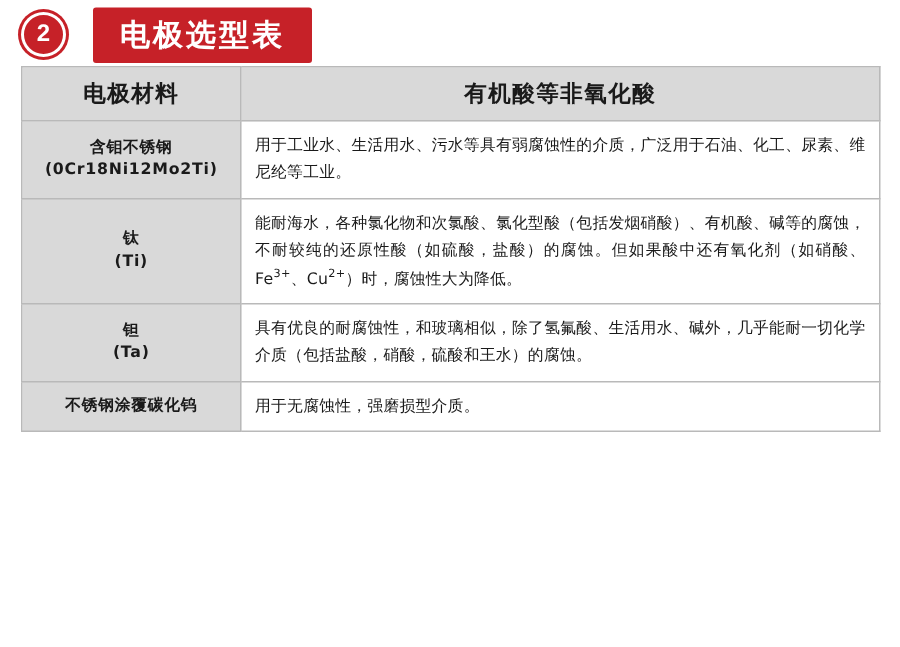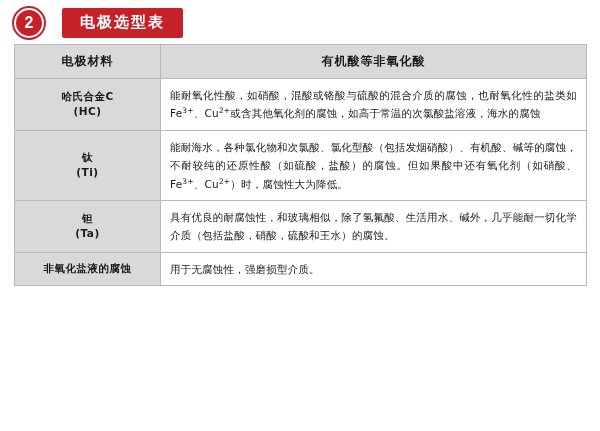--- a/index.html
+++ b/index.html
@@ -41,21 +41,21 @@
     font-weight: bold;
     box-shadow: inset 0 0 0 2px #ffffff, 0 0 0 2px #c62128;
     flex: 0 0 auto;
     line-height: 1;
     font-family: "Liberation Sans", sans-serif;
   }
   .title-bar {
     margin-left: 18px;
     background: #c62128;
     color: #ffffff;
-    font-size: 15px;
+    font-size: 20px;
     font-weight: bold;
     letter-spacing: 2px;
     padding: 5px 18px 6px 18px;
     border-radius: 2px;
     line-height: 1.3;
   }
 
   
   .table-wrap {
     padding: 0 14px;
@@ -68,21 +68,21 @@
     border: 1px solid #b9b9b9;
   }
   table.spec th, table.spec td {
     border: 1px solid #b9b9b9;
     vertical-align: middle;
     box-sizing: border-box;
   }
   table.spec thead th {
     background: #d9d9d9;
     color: #1a1a1a;
-    font-size: 12px;
+    font-size: 15px;
     font-weight: bold;
     letter-spacing: 1px;
     padding: 8px 4px;
     height: 30px;
   }
   .col-mat { width: 146px; }
   .col-desc { width: 426px; }
 
   table.spec tbody td.mat {
     background: #d9d9d9;
@@ -128,42 +128,42 @@
       </colgroup>
       <thead>
         <tr>
           <th>电极材料</th>
           <th>有机酸等非氧化酸</th>
         </tr>
       </thead>
       <tbody>
         <tr>
           <td class="mat">
-            <span>哈氏合金C</span>
-            <span class="line2">(HC)</span>
+            <span>含钼不锈钢</span>
+            <span class="line2">(0Cr18Ni12Mo2Ti)</span>
           </td>
-          <td class="desc">能耐氧化性酸，如硝酸，混酸或铬酸与硫酸的混合介质的腐蚀，也耐氧化性的盐类如Fe<sup>3+</sup>、Cu<sup>2+</sup>或含其他氧化剂的腐蚀，如高于常温的次氯酸盐溶液，海水的腐蚀</td>
+          <td class="desc">用于工业水、生活用水、污水等具有弱腐蚀性的介质，广泛用于石油、化工、尿素、维尼纶等工业。</td>
         </tr>
         <tr>
           <td class="mat">
             <span>钛</span>
             <span class="line2">(Ti)</span>
           </td>
           <td class="desc">能耐海水，各种氯化物和次氯酸、氯化型酸（包括发烟硝酸）、有机酸、碱等的腐蚀，不耐较纯的还原性酸（如硫酸，盐酸）的腐蚀。但如果酸中还有氧化剂（如硝酸、Fe<sup>3+</sup>、Cu<sup>2+</sup>）时，腐蚀性大为降低。</td>
         </tr>
         <tr>
           <td class="mat">
             <span>钽</span>
             <span class="line2">(Ta)</span>
           </td>
           <td class="desc">具有优良的耐腐蚀性，和玻璃相似，除了氢氟酸、生活用水、碱外，几乎能耐一切化学介质（包括盐酸，硝酸，硫酸和王水）的腐蚀。</td>
         </tr>
         <tr>
           <td class="mat">
-            <span>非氧化盐液的腐蚀</span>
+            <span>不锈钢涂覆碳化钨</span>
             <span class="line2"></span>
           </td>
           <td class="desc">用于无腐蚀性，强磨损型介质。</td>
         </tr>
       </tbody>
     </table>
   </div>
 
 </div>
 

